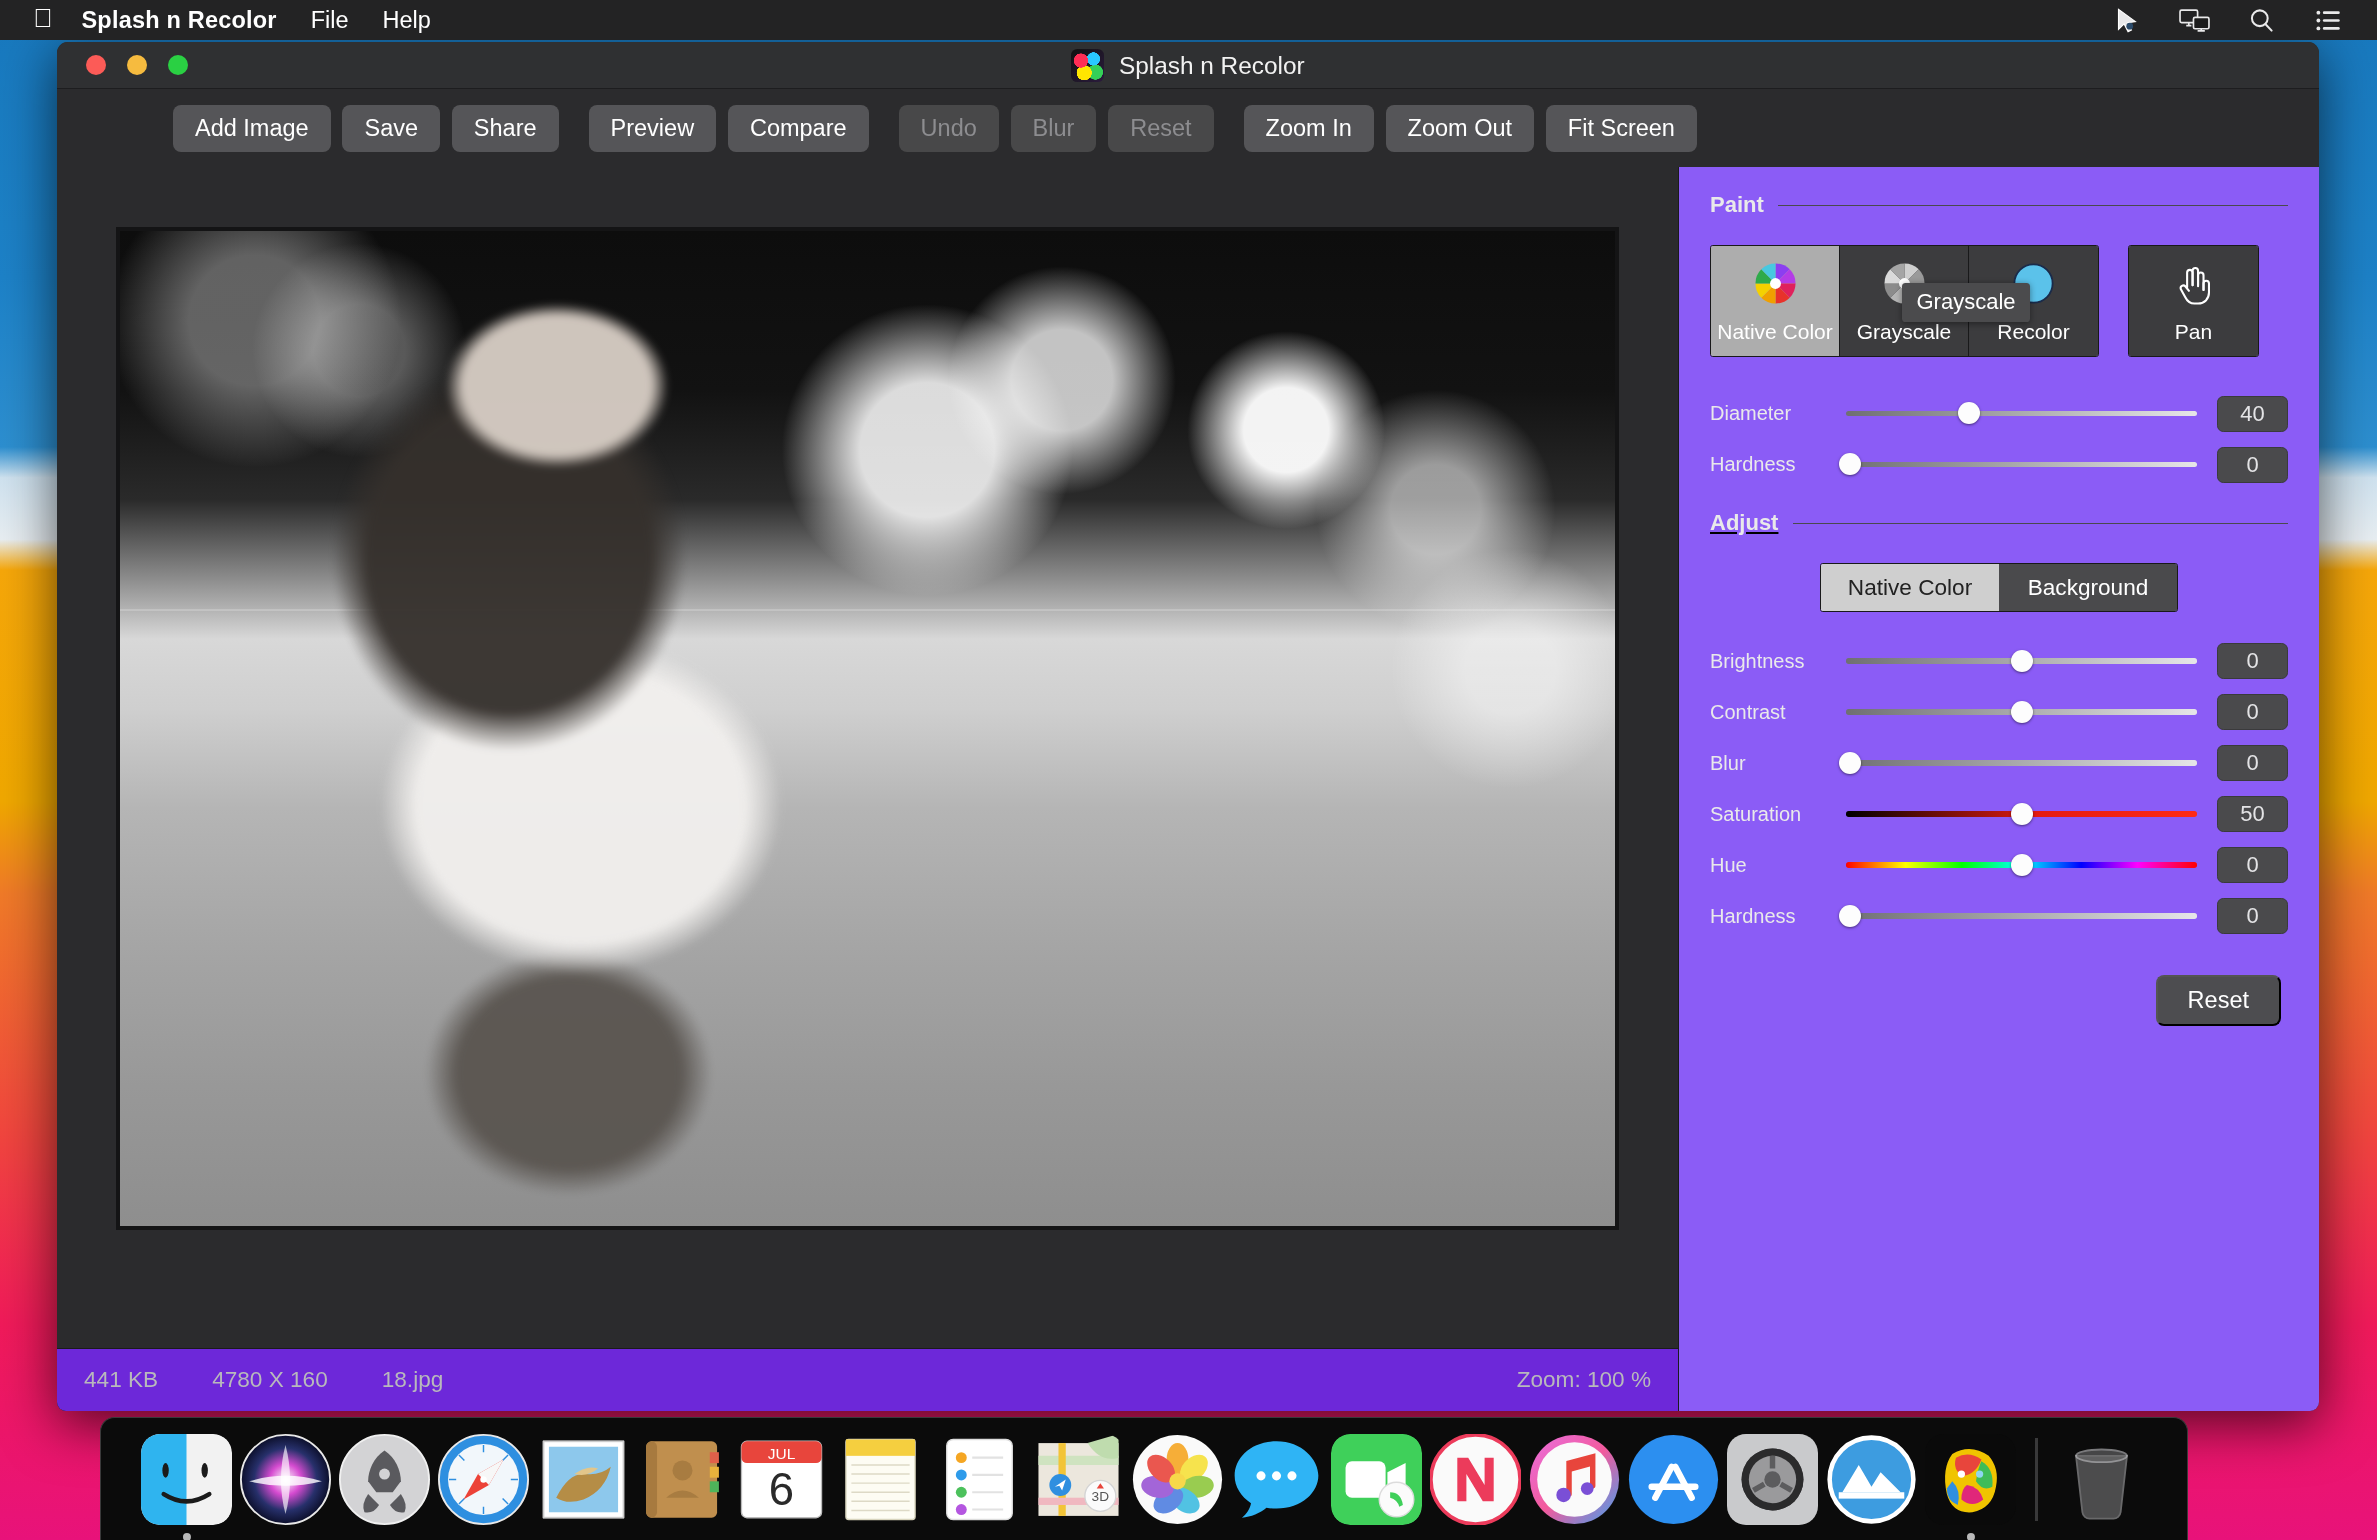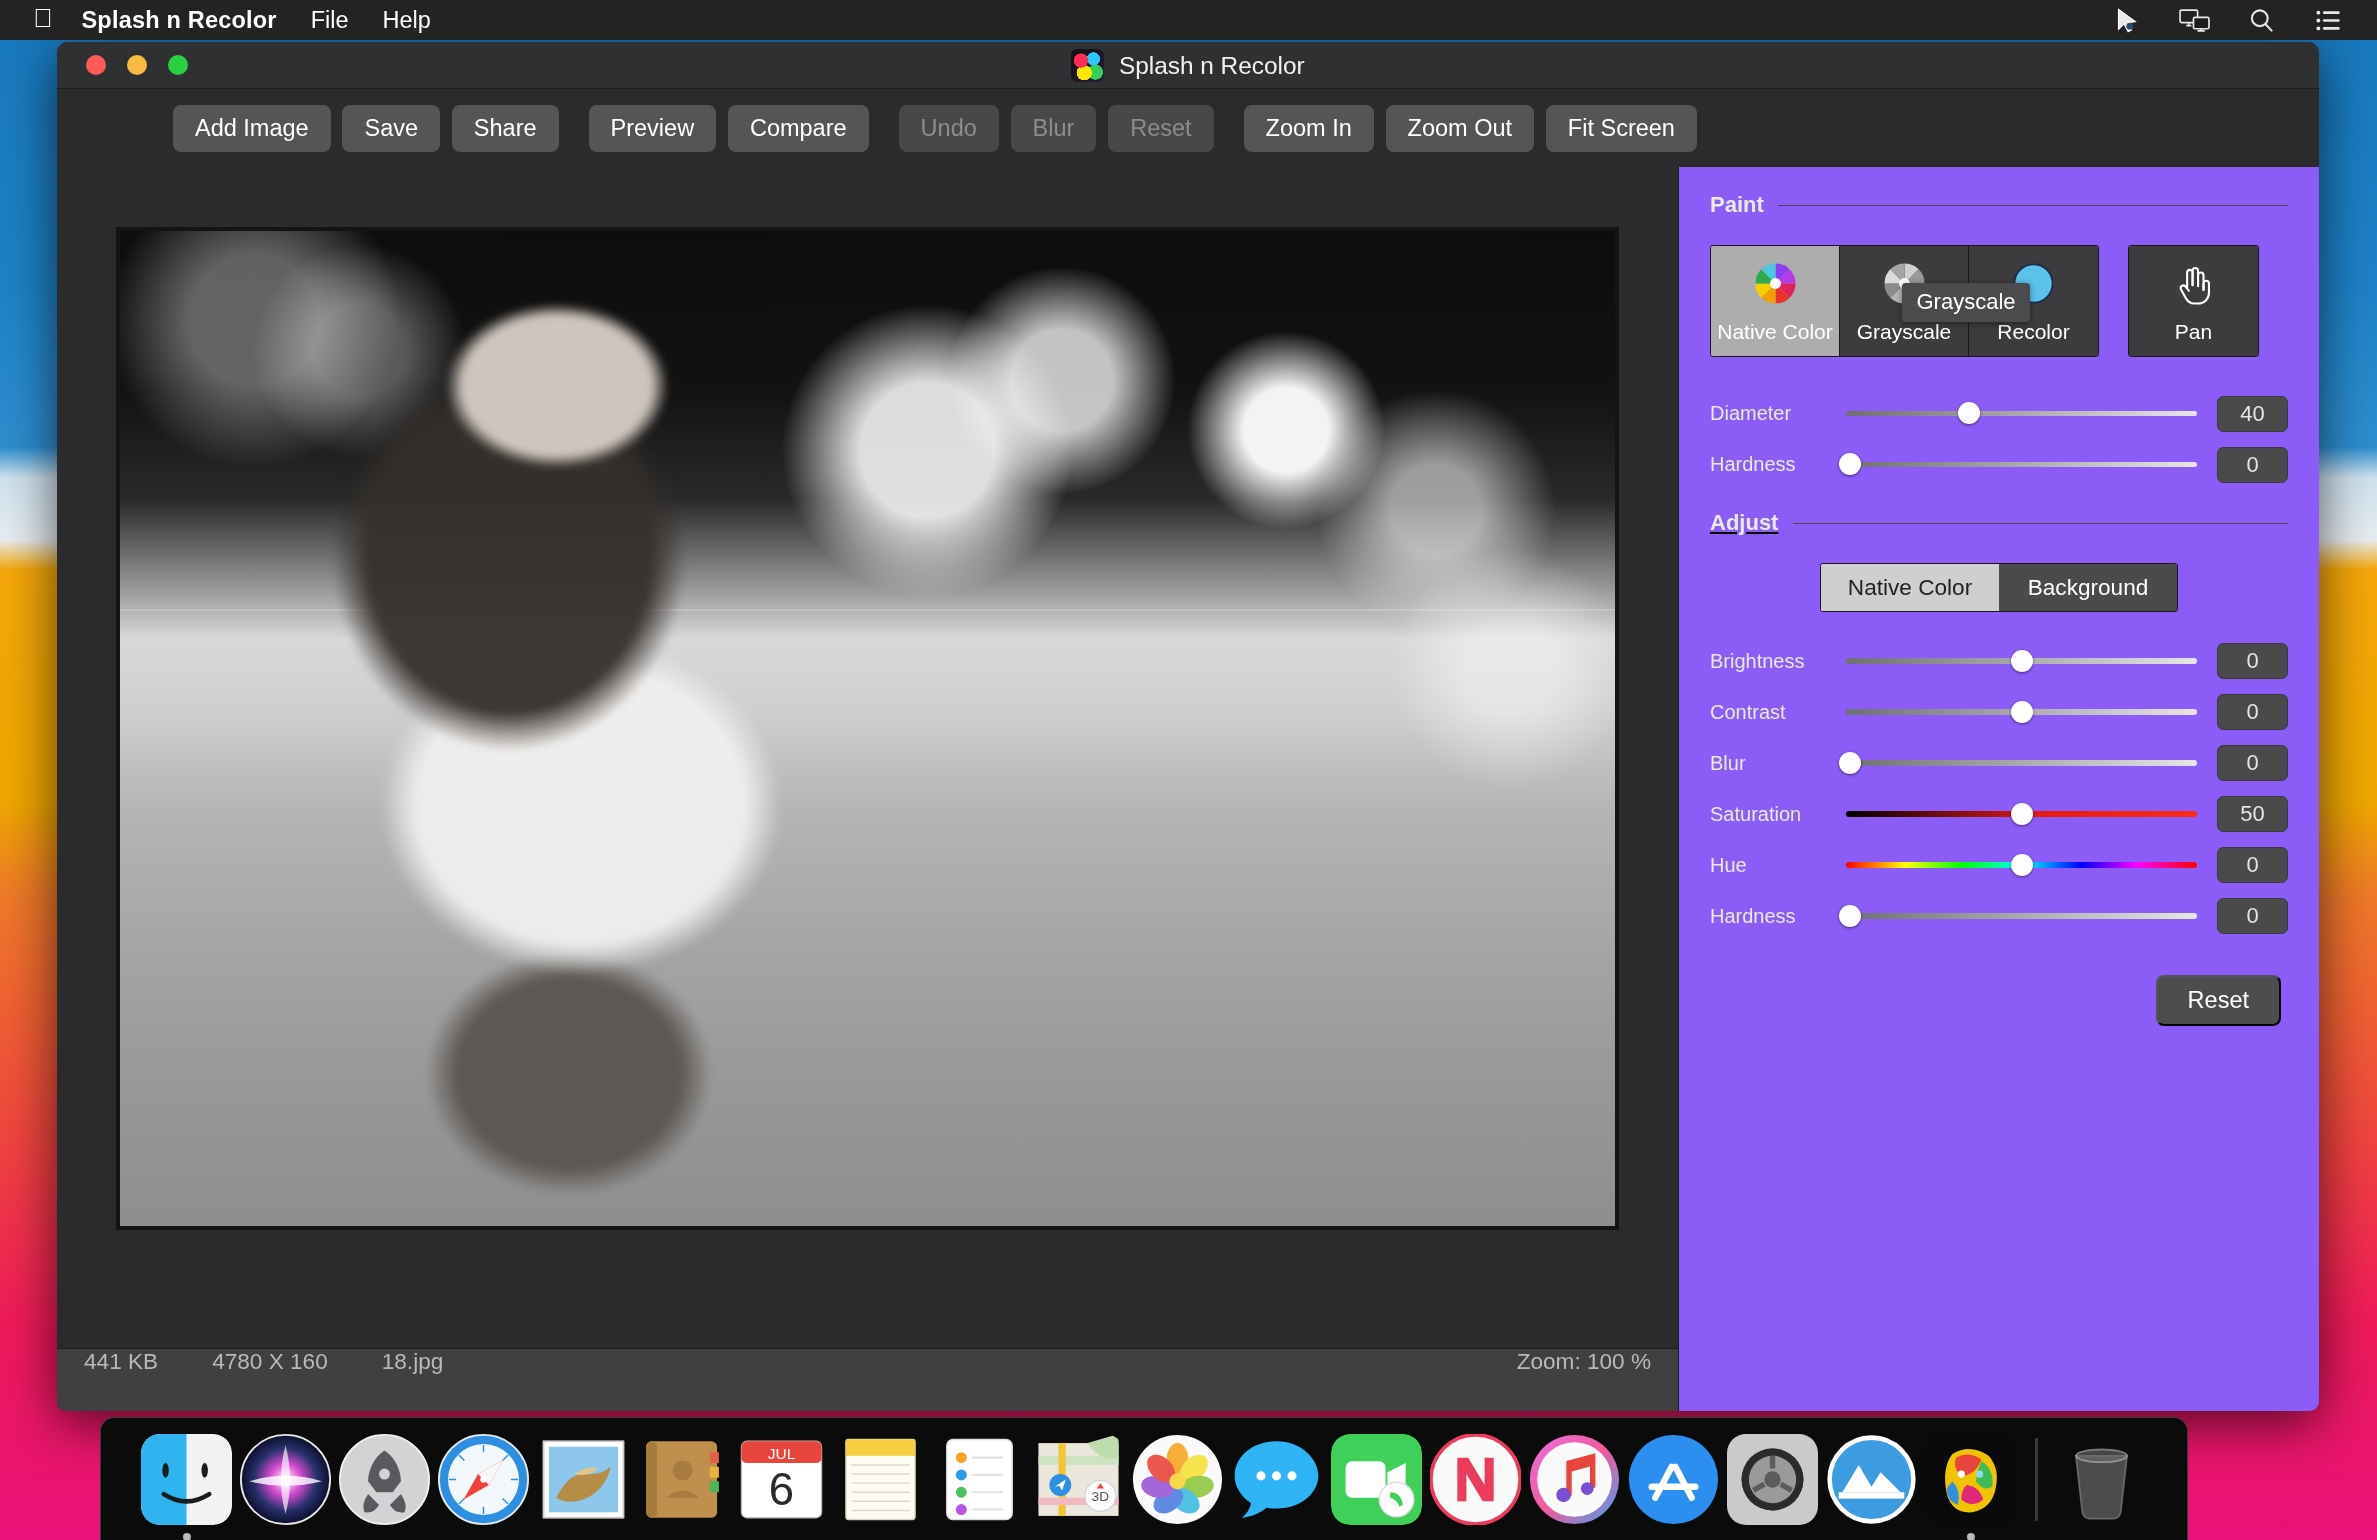--- a/index.html
+++ b/index.html
@@ -134,23 +134,23 @@
     position:absolute; left:10%; top:4%; width:40%; height:96%;
     background:
       radial-gradient(ellipse 26% 12% at 48% 12%, #d9cfc6 0 60%, rgba(217,207,198,0) 72%),
       radial-gradient(ellipse 38% 26% at 40% 30%, #35302c 0 62%, rgba(53,48,44,0) 78%),
       radial-gradient(ellipse 42% 22% at 52% 56%, #f2f0ee 0 65%, rgba(242,240,238,0) 80%),
       radial-gradient(ellipse 30% 16% at 50% 84%, #5a5550 0 62%, rgba(90,85,80,0) 80%);
     filter:blur(3.6px);
     opacity:.95;
   }
   #statusbar{
-    height:63px; background:#404040;
+    height:63px; background:#6d28d9;
     border-top:0.9px solid #1b1b1c;
-    display:flex; 
+    display:flex; align-items:center;
     color:#b9b9bc; font-size:22.6px;
   }
   .sb-left{ display:flex; gap:0; padding-left:27px; }
   .sb-item{ margin-right:54px; }
   .sb-right{ margin-left:auto; padding-right:27px; }
 
   
   #inspector{
     flex:1; background:#8b5cf6;
     padding:25px 31px 0 31px;

